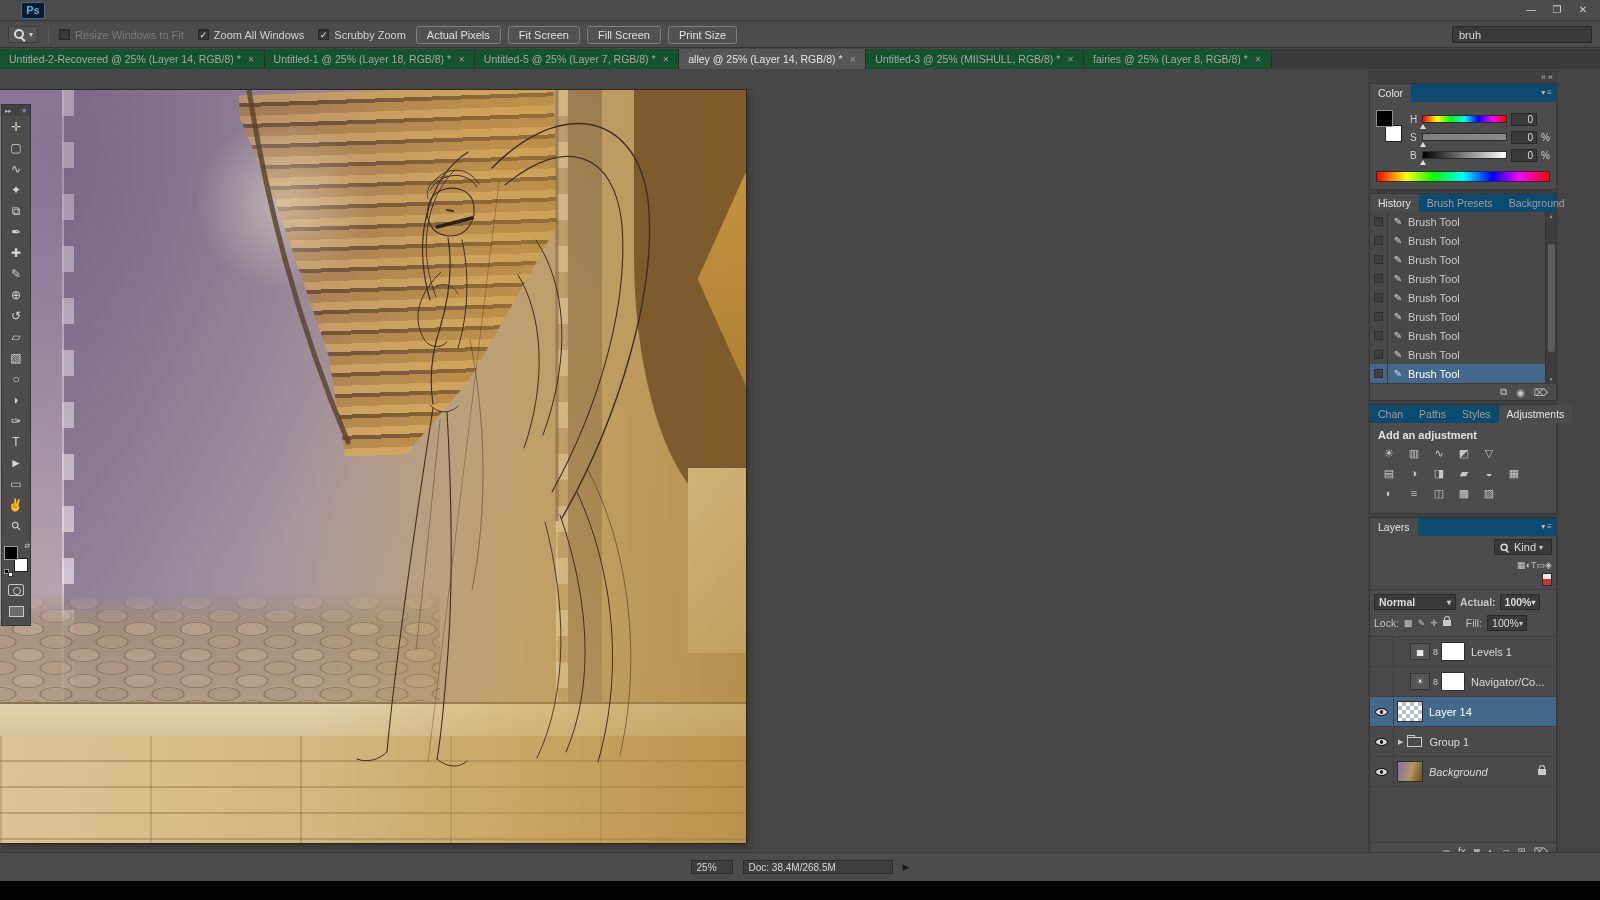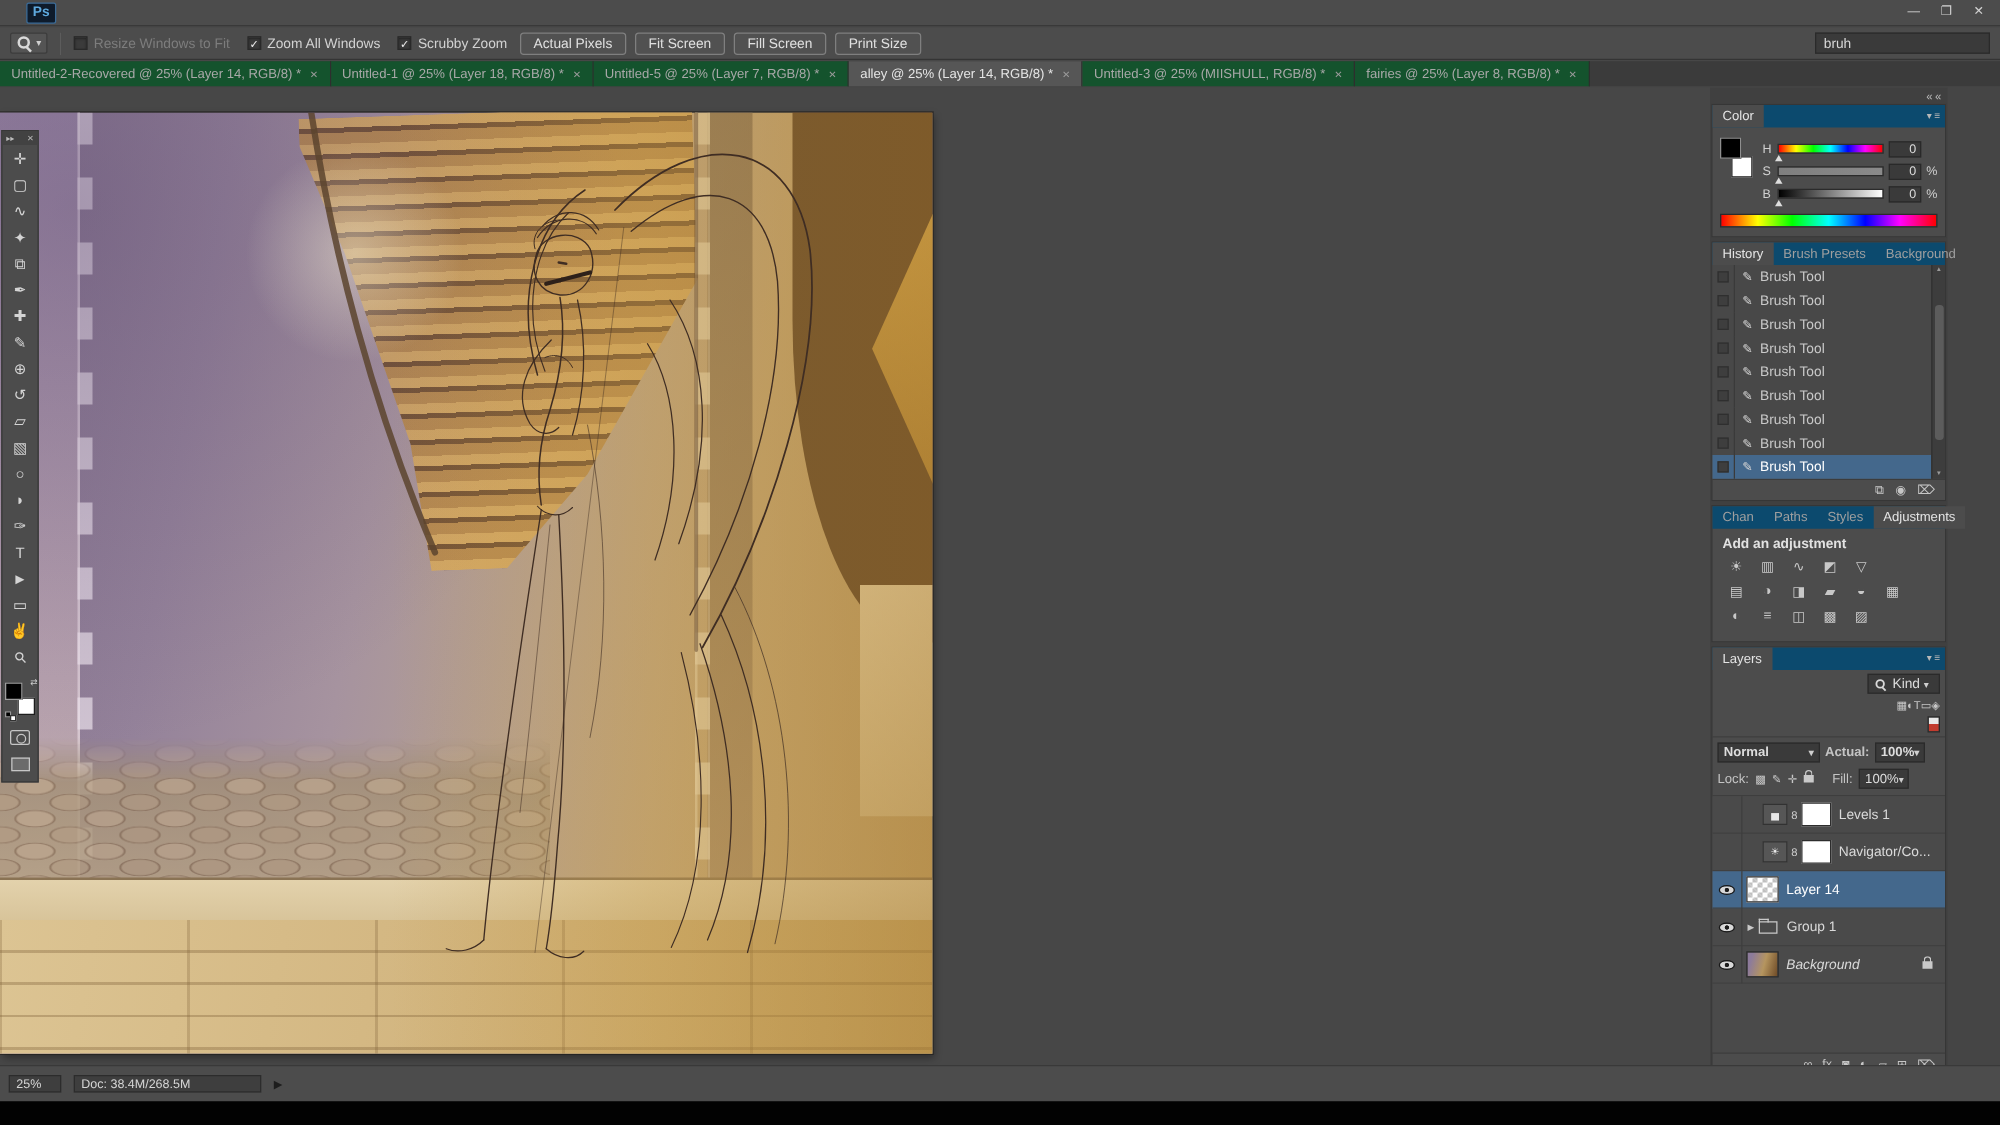--- a/index.html
+++ b/index.html
@@ -211,21 +211,21 @@
   .folder{width:15px;height:10px;border:1px solid #c9c9c9;position:relative;margin:0 7px 0 4px;}
   .folder::before{content:"";position:absolute;top:-3px;left:-1px;width:6px;height:2px;
                   border:1px solid #c9c9c9;border-bottom:none;}
   .row-lock{margin-left:auto;margin-right:10px;}
   .layers-filler{flex:1;background:#4a4a4a;}
   .layers-footer{height:18px;display:flex;align-items:center;justify-content:flex-end;gap:8px;
                  padding:0 8px;border-top:1px solid #3c3c3c;color:#c6c6c6;font-size:10px;}
 
   
   .statusbar{position:absolute;left:0;right:0;bottom:19px;height:29px;background:#4c4c4c;
-             border-top:1px solid #393939;display:flex;align-items:center;gap:10px;padding:0 7px;}
+             border-top:1px solid #393939;display:flex;align-items:center;gap:10px;padding:0 7px;justify-content:center;}
   .status-field{height:14px;background:#3e3e3e;border:1px solid #2c2c2c;line-height:13px;
                 padding:0 5px;font-size:10px;color:#d6d6d6;}
   .zoom-field{width:42px;}
   .doc-field{min-width:150px;}
   .status-arrow{color:#1d1d1d;font-size:9px;}
   .bottom-black{position:absolute;left:0;right:0;bottom:0;height:19px;background:#020202;}
 </style>
 </head>
 <body>
 

